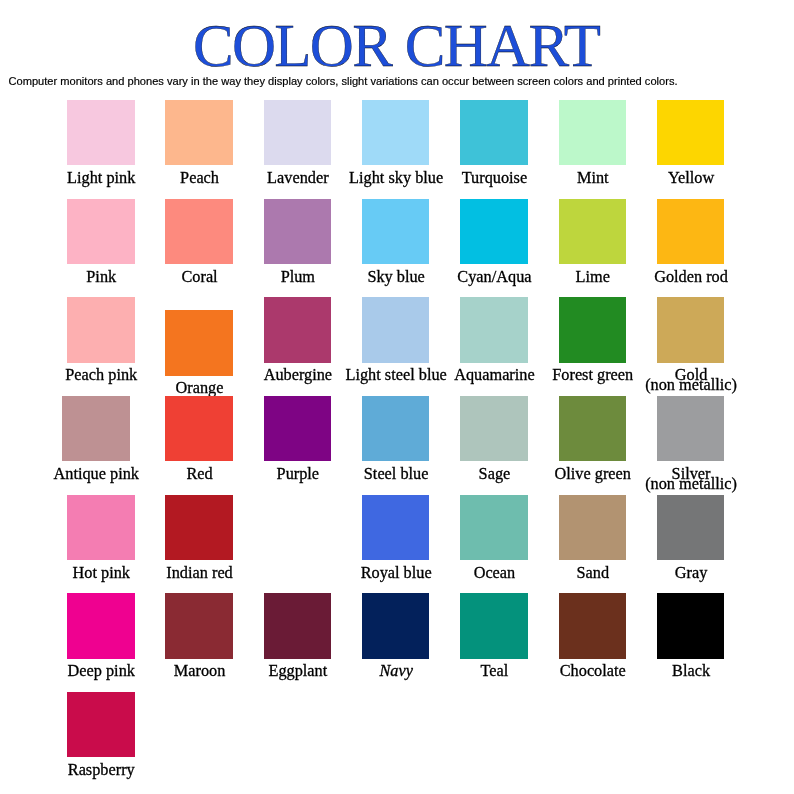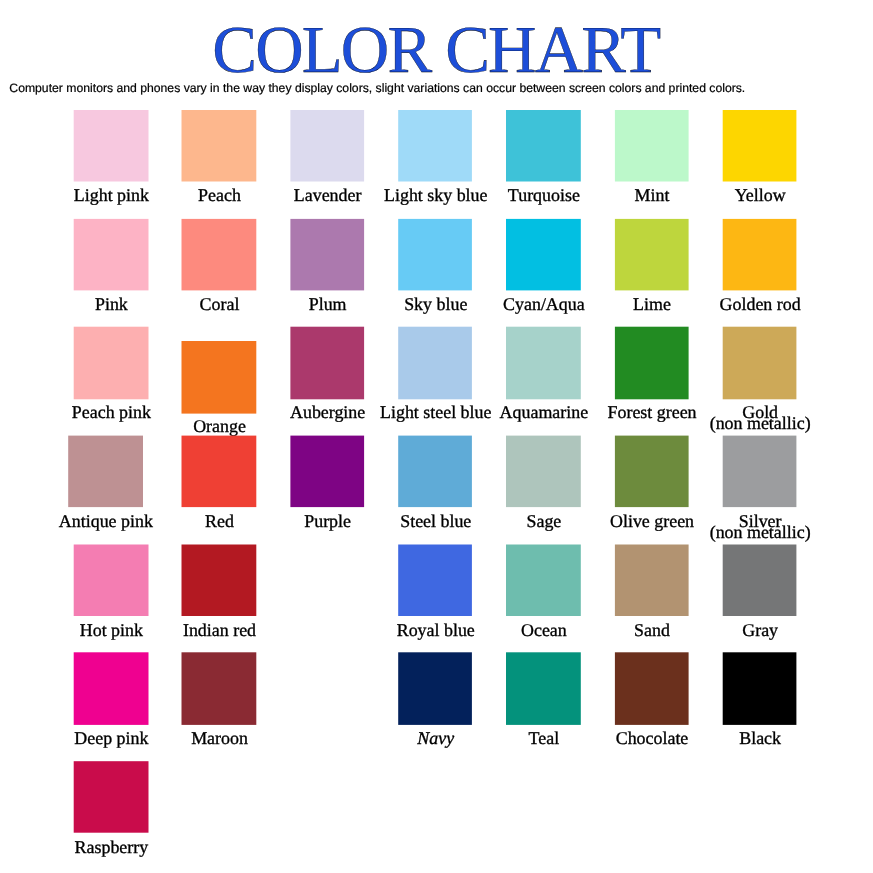--- a/index.html
+++ b/index.html
@@ -311,20 +311,26 @@
         <div class="label">
           <div class="label-line">Deep pink</div>
         </div>
       </div>
       <div class="cell" style="left: 165.3px; top: 593.25px;">
         <div class="swatch" title="Maroon" style="width: 67.6px; height: 65.4px; background: rgb(138, 42, 51);"></div>
         <div class="label">
           <div class="label-line">Maroon</div>
         </div>
       </div>
+      <div class="cell" style="left: 263.6px; top: 593.25px;">
+        <div class="swatch" title="Eggplant" style="width: 67.6px; height: 65.4px; background: rgb(106, 27, 54);"></div>
+        <div class="label">
+          <div class="label-line">Eggplant</div>
+        </div>
+      </div>
       <div class="cell" style="left: 361.9px; top: 593.25px; font-style: italic;">
         <div class="swatch" title="Navy" style="width: 67.6px; height: 65.4px; background: rgb(3, 33, 91);"></div>
         <div class="label">
           <div class="label-line">Navy</div>
         </div>
       </div>
       <div class="cell" style="left: 460.2px; top: 593.25px;">
         <div class="swatch" title="Teal" style="width: 67.6px; height: 65.4px; background: rgb(4, 146, 124);"></div>
         <div class="label">
           <div class="label-line">Teal</div>

